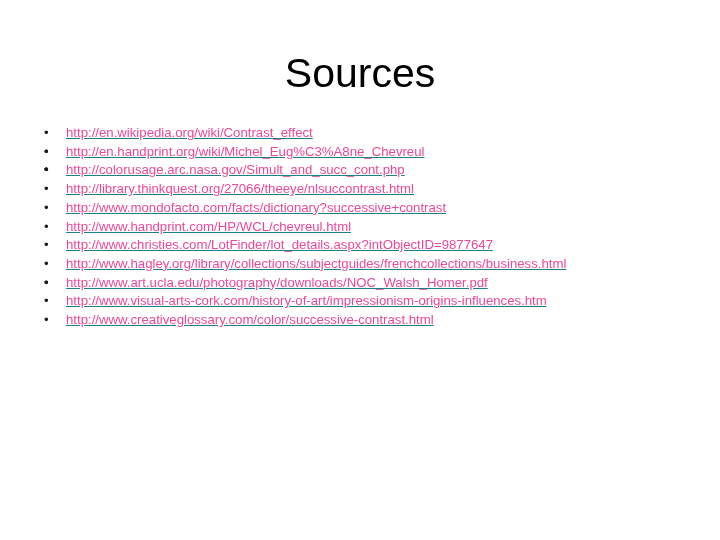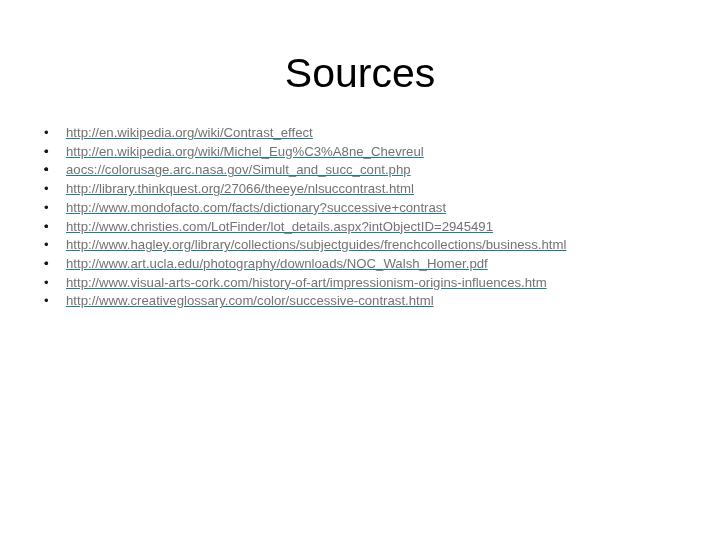--- a/index.html
+++ b/index.html
@@ -50,21 +50,21 @@
   }
   .source-item .bullet {
     position: absolute;
     left: 8px;
     top: 0;
     font-size: 13.2px;
     line-height: 18.7px;
     color: #1a1a1a;
   }
   .source-item .url {
-    color: #737373;
+    color: #ec4899;
     text-decoration: underline;
     text-decoration-color: #1b7f8e;
     text-underline-offset: 1px;
     word-break: break-all;
     display: inline;
     margin-top: 16px;
   }
 </style>
 </head>
 <body>
@@ -76,49 +76,50 @@
   <ul class="source-list">
     <li class="source-item">
       <span class="bullet">•</span>
       <a class="url" href="#">http://en.wikipedia.org/wiki/Contrast_effect</a>
     </li>
     <li class="source-item">
       <span class="bullet">•</span>
     </li>
     <li class="source-item">
       <span class="bullet">•</span>
-      <a class="url" href="#">http://en.wikipedia.org/wiki/Michel_Eug%C3%A8ne_Chevreul</a>
+      <a class="url" href="#">http://en.handprint.org/wiki/Michel_Eug%C3%A8ne_Chevreul</a>
     </li>
     <li class="source-item">
       <span class="bullet">•</span>
     </li>
     <li class="source-item">
       <span class="bullet">•</span>
     </li>
     <li class="source-item">
       <span class="bullet">•</span>
     </li>
     <li class="source-item">
       <span class="bullet">•</span>
-      <a class="url" href="#">aocs://colorusage.arc.nasa.gov/Simult_and_succ_cont.php</a>
+      <a class="url" href="#">http://colorusage.arc.nasa.gov/Simult_and_succ_cont.php</a>
     </li>
     <li class="source-item">
       <span class="bullet">•</span>
       <a class="url" href="#">http://library.thinkquest.org/27066/theeye/nlsuccontrast.html</a>
     </li>
     <li class="source-item">
       <span class="bullet">•</span>
       <a class="url" href="#">http://www.mondofacto.com/facts/dictionary?successive+contrast</a>
     </li>
     <li class="source-item">
       <span class="bullet">•</span>
+      <a class="url" href="#">http://www.handprint.com/HP/WCL/chevreul.html</a>
     </li>
     <li class="source-item">
       <span class="bullet">•</span>
-      <a class="url" href="#">http://www.christies.com/LotFinder/lot_details.aspx?intObjectID=2945491</a>
+      <a class="url" href="#">http://www.christies.com/LotFinder/lot_details.aspx?intObjectID=9877647</a>
     </li>
     <li class="source-item">
       <span class="bullet">•</span>
       <a class="url" href="#">http://www.hagley.org/library/collections/subjectguides/frenchcollections/business.html</a>
     </li>
     <li class="source-item">
       <span class="bullet">•</span>
     </li>
     <li class="source-item">
       <span class="bullet">•</span>

